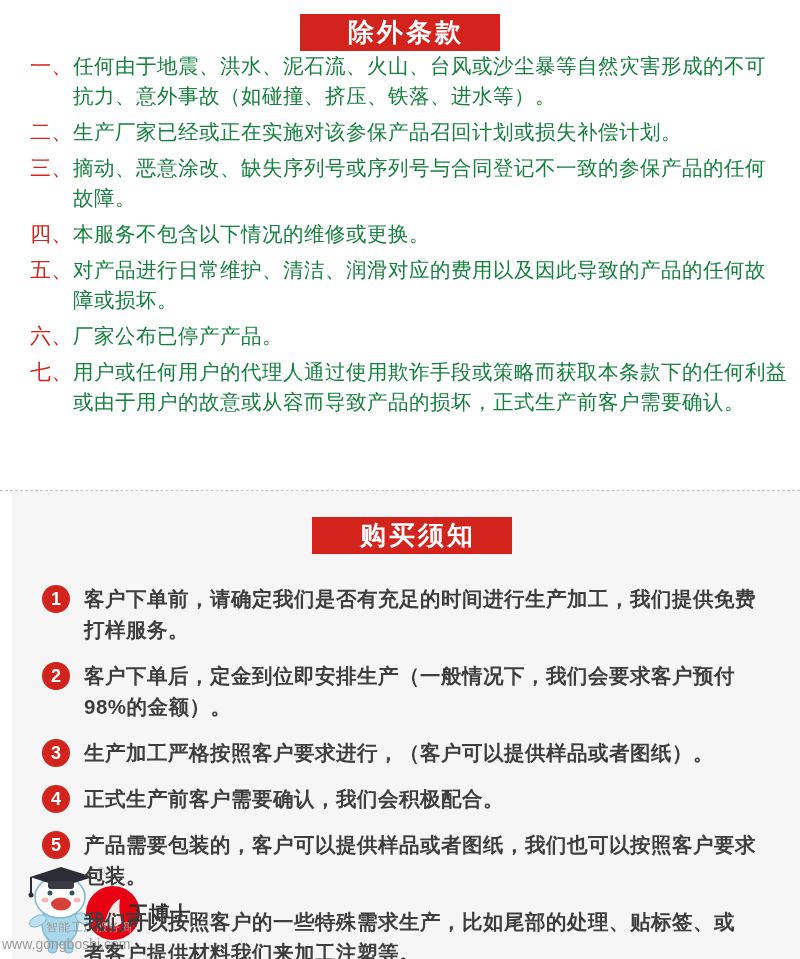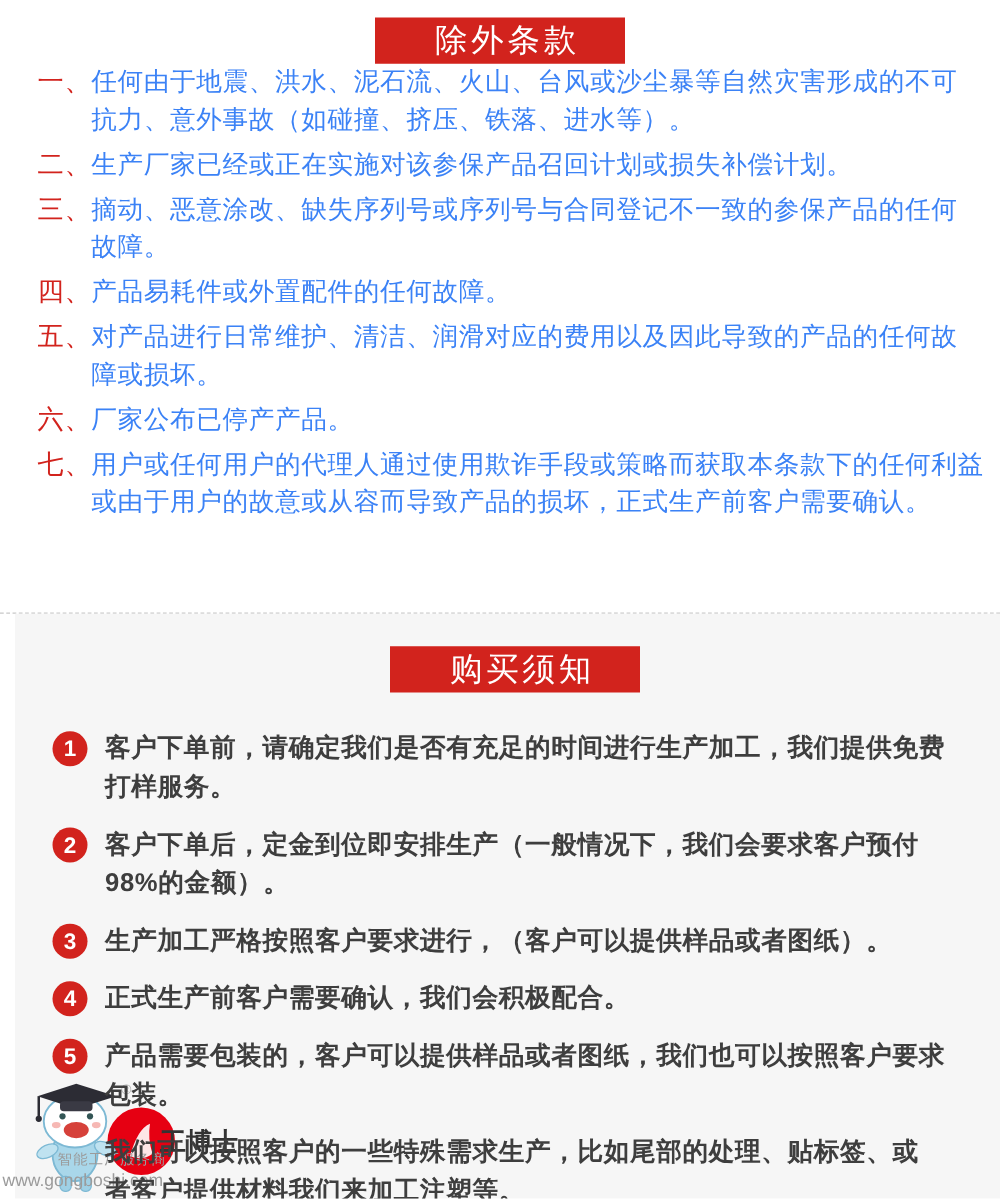--- a/index.html
+++ b/index.html
@@ -7,37 +7,37 @@
   body { font-family:"Liberation Sans","DejaVu Sans",sans-serif; }
   .page {
     position:relative; width:800px; height:959px; margin:0 auto;
     background:#ffffff; overflow:hidden; color:#3e3e3e;
   }
   
   .banner {
     width:200px; height:37px; margin:0 auto;
     background:#d2231d; color:#ffffff;
     display:flex; align-items:center; justify-content:center;
-    font-size:26px; font-weight:normal; letter-spacing:3px;padding-left:12px;
+    font-size:26px; font-weight:bold; letter-spacing:3px;padding-left:12px;
   }
   
   .sec1 { padding-top:14px; }
   .intro {
     margin:21px 0 17px 30px;
     font-size:21px; color:#3e3e3e; letter-spacing:0.5px;
   }
   .x-item { display:flex; margin:0 0 6px 30px; }
   .x-label {
     flex:0 0 38px; color:#d2231d; font-size:21px; line-height:30px;
     letter-spacing:0.5px; white-space:nowrap;
   }
   .x-text {
     position:relative; z-index:5; width:730px;
     font-size:20.5px; line-height:30px; letter-spacing:0.5px;
-    white-space:pre-line; color:#3b82f6;
+    white-space:pre-line; color:#15803d;
   }
   
   .divider { border-top:1px dashed #c8c8c8; width:100%; }
   
   .sec2 { background:#f6f6f6; height:468px; padding-top:26px; }
   .n-list { margin-top:29px; }
   .n-item { display:flex; margin:0 0 15px 30px; }
   .badge {
     flex:0 0 28px; height:28px; margin:2px 14px 0 0;
     background:#d2231d; color:#ffffff; border-radius:50%;
@@ -75,21 +75,21 @@
         <span class="x-label">二、</span>
         <div class="x-text">生产厂家已经或正在实施对该参保产品召回计划或损失补偿计划。</div>
       </div>
       <div class="x-item">
         <span class="x-label">三、</span>
         <div class="x-text">摘动、恶意涂改、缺失序列号或序列号与合同登记不一致的参保产品的任何
 故障。</div>
       </div>
       <div class="x-item">
         <span class="x-label">四、</span>
-        <div class="x-text">产品易耗件或外置配件的任何故障。</div>
+        <div class="x-text">本服务不包含以下情况的维修或更换。</div>
       </div>
       <div class="x-item">
         <span class="x-label">五、</span>
         <div class="x-text">对产品进行日常维护、清洁、润滑对应的费用以及因此导致的产品的任何故
 障或损坏。</div>
       </div>
       <div class="x-item">
         <span class="x-label">六、</span>
         <div class="x-text">厂家公布已停产产品。</div>
       </div>

